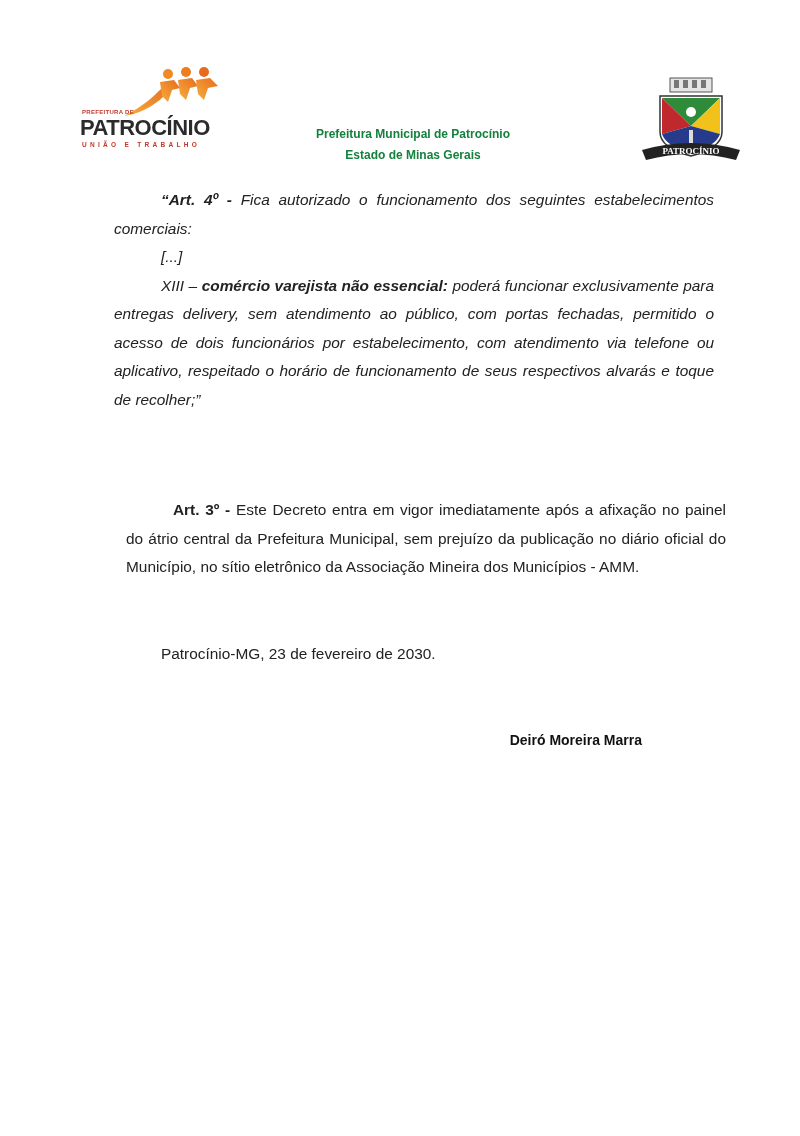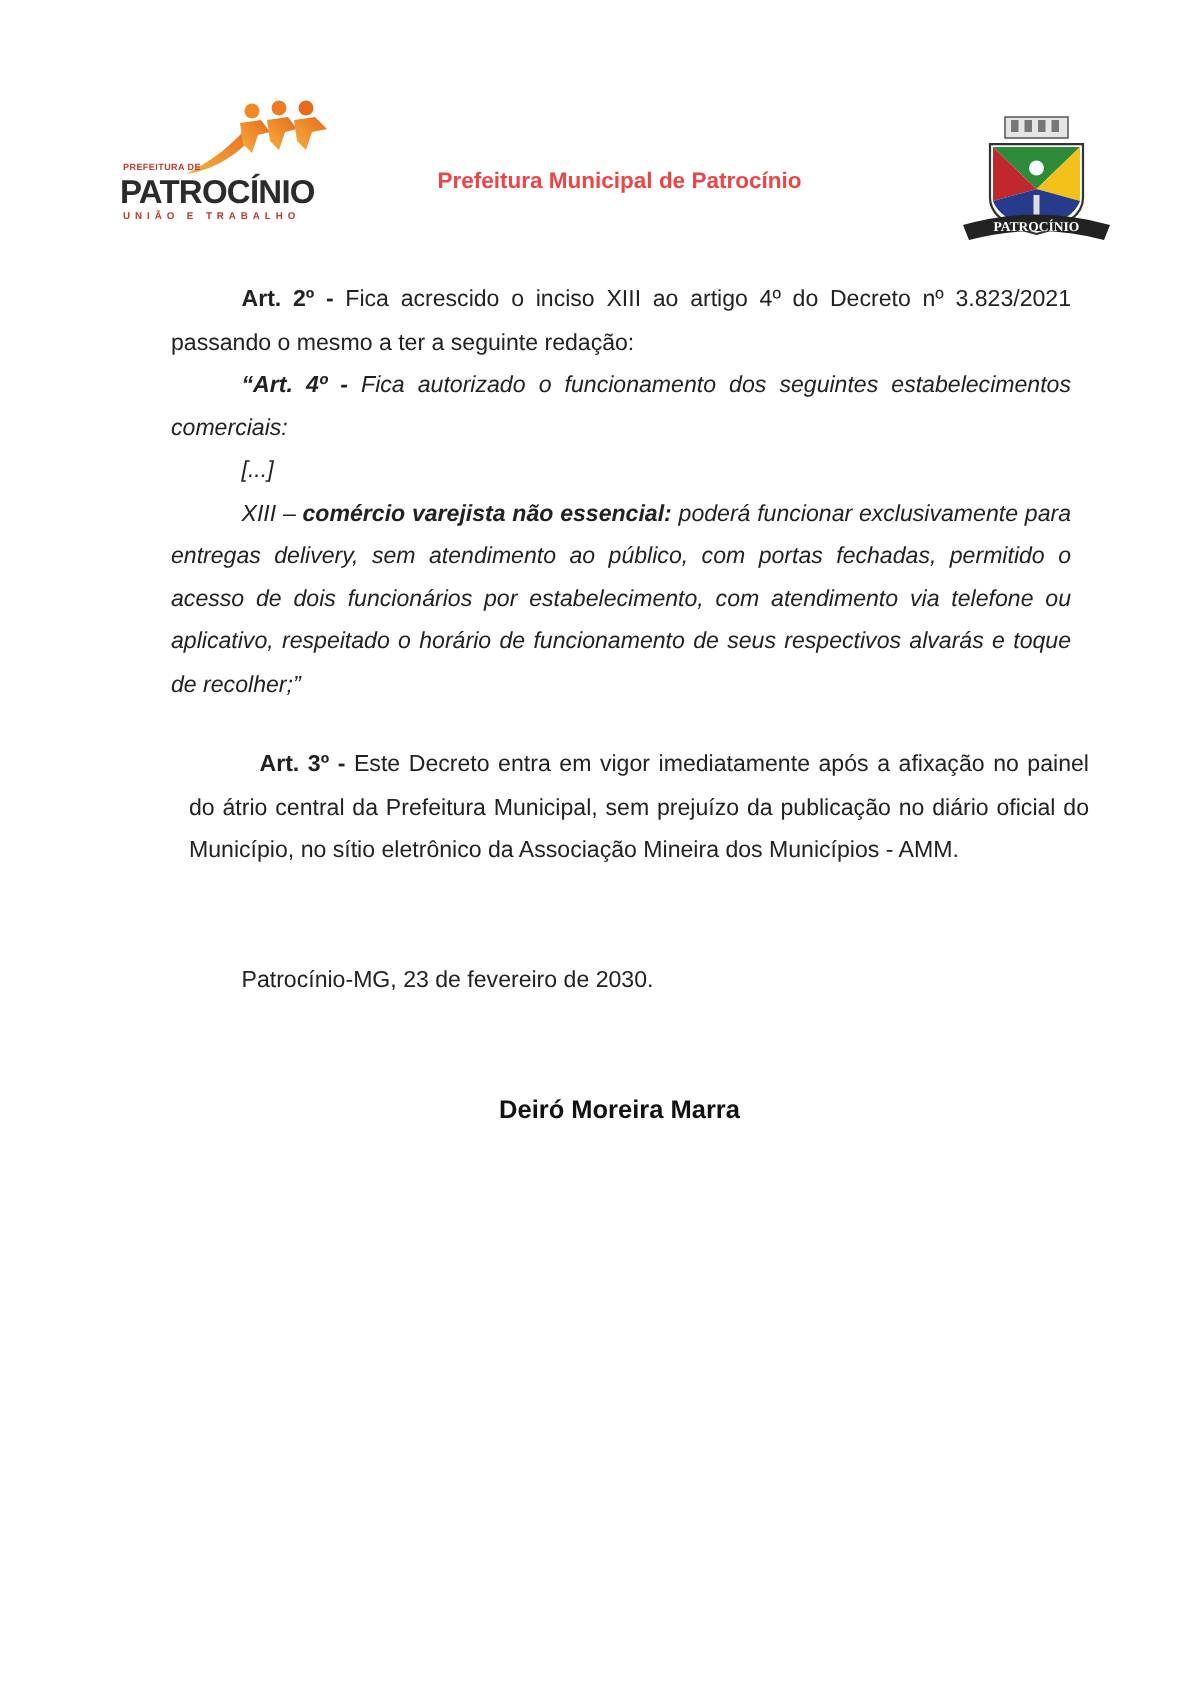--- a/index.html
+++ b/index.html
@@ -3,29 +3,29 @@
 <meta charset="utf-8">
 <style>
   html, body { margin: 0; padding: 0; background: #ffffff; }
   body { width: 800px; height: 1136px; position: relative; overflow: hidden;
          font-family: "Liberation Sans", sans-serif; color: #1a1a1a; }
   .logo-left { position: absolute; left: 76px; top: 66px; width: 150px; height: 90px; }
   .logo-left .people { position: absolute; left: 48px; top: 0; width: 96px; height: 52px; }
   .logo-left .pref { position: absolute; left: 6px; top: 43px; font-size: 6px; font-weight: bold; color: #c0392b; letter-spacing: 0.3px; }
   .logo-left .name { position: absolute; left: 4px; top: 49px; font-size: 22px; font-weight: bold; color: #2b2b2b; letter-spacing: -0.5px; }
   .logo-left .tag { position: absolute; left: 6px; top: 75px; font-size: 6.5px; color: #c0392b; letter-spacing: 3.3px; font-weight: bold; }
-  .header-title { position: absolute; left: 230px; width: 366px; top: 110px; text-align: center;
-                  font-weight: bold; font-size: 15px; line-height: 21px; color: #ef4444; }
+  .header-title { position: absolute; left: 230px; width: 366px; top: 124px; text-align: center;
+                  font-weight: bold; font-size: 12px; line-height: 21px; color: #15803d; }
   .crest { position: absolute; left: 636px; top: 74px; width: 110px; height: 92px; }
   .body-text { position: absolute; left: 114px; width: 600px; font-size: 15.4px; line-height: 28.5px; color: #222; }
   .p { margin: 0; text-align: justify; }
   .indent { text-indent: 47px; }
   .italic { font-style: italic; }
   .b { font-weight: bold; }
-  .sig { position: absolute; left: 200px; width: 426px; text-align: center; font-weight: bold; font-size: 17px; line-height: 28px; color: #111; }
+  .sig { position: absolute; left: 216px; width: 426px; text-align: right; font-weight: bold; font-size: 14px; line-height: 28px; color: #111; }
 </style>
 </head>
 <body>
 
 <div class="logo-left">
   <svg class="people" viewBox="0 0 96 52">
     <defs>
       <linearGradient id="g1" x1="0" y1="1" x2="1" y2="0">
         <stop offset="0" stop-color="#f6b040"></stop>
         <stop offset="1" stop-color="#e86a1c"></stop>
@@ -39,20 +39,21 @@
     <circle cx="80" cy="6" r="5" fill="#e86a1c"></circle>
     <path d="M72 14 L86 12 L94 20 L84 22 L80 34 L74 28 Z" fill="url(#g1)"></path>
   </svg>
   <div class="pref">PREFEITURA DE</div>
   <div class="name">PATROCÍNIO</div>
   <div class="tag">UNIÃO E TRABALHO</div>
 </div>
 
 <div class="header-title">
   <div>Prefeitura Municipal de Patrocínio</div>
+  <div>Estado de Minas Gerais</div>
 </div>
 
 <svg class="crest" viewBox="0 0 110 92">
 
   <rect x="34" y="4" width="42" height="14" fill="#e5e5e5" stroke="#555" stroke-width="1"></rect>
   <rect x="38" y="6" width="5" height="8" fill="#777"></rect>
   <rect x="47" y="6" width="5" height="8" fill="#777"></rect>
   <rect x="56" y="6" width="5" height="8" fill="#777"></rect>
   <rect x="65" y="6" width="5" height="8" fill="#777"></rect>
 
@@ -62,21 +63,20 @@
   <path d="M84 24 L84 60 L55 52 Z" fill="#f2c21b"></path>
   <path d="M26 60 L55 52 L84 60 Q80 72 55 80 Q30 72 26 60 Z" fill="#263b8c"></path>
   <circle cx="55" cy="38" r="5" fill="#fff"></circle>
   <rect x="53" y="56" width="4" height="14" fill="#ddd"></rect>
 
   <path d="M6 76 Q55 62 104 76 L100 86 Q55 74 10 86 Z" fill="#222"></path>
   <text x="55" y="80" text-anchor="middle" font-size="9" font-family="Liberation Serif, serif" font-weight="bold" fill="#fff">PATROCÍNIO</text>
 </svg>
 
 <div class="body-text" style="top:186px;">
-  <p class="p indent"><span class="b">Art. 2º -</span><span> Fica acrescido o inciso XIII ao artigo 4º do Decreto nº 3.823/2021 passando o mesmo a ter a seguinte redação:</span></p>
   <p class="p indent italic"><span class="b">“Art. 4º -</span><span> Fica autorizado o funcionamento dos seguintes estabelecimentos comerciais:</span></p>
   <p class="p indent italic">[...]</p>
   <p class="p indent italic"><span>XIII – </span><span class="b">comércio varejista não essencial:</span><span> poderá funcionar exclusivamente para entregas delivery, sem atendimento ao público, com portas fechadas, permitido o acesso de dois funcionários por estabelecimento, com atendimento via telefone ou aplicativo, respeitado o horário de funcionamento de seus respectivos alvarás e toque de recolher;”</span></p>
 </div>
 
 <div class="body-text" style="top:496px;margin-left:12px;">
   <p class="p indent"><span class="b">Art. 3º -</span><span> Este Decreto entra em vigor imediatamente após a afixação no painel do átrio central da Prefeitura Municipal, sem prejuízo da publicação no diário oficial do Município, no sítio eletrônico da Associação Mineira dos Municípios - AMM.</span></p>
 </div>
 
 <div class="body-text" style="top:640px;">

